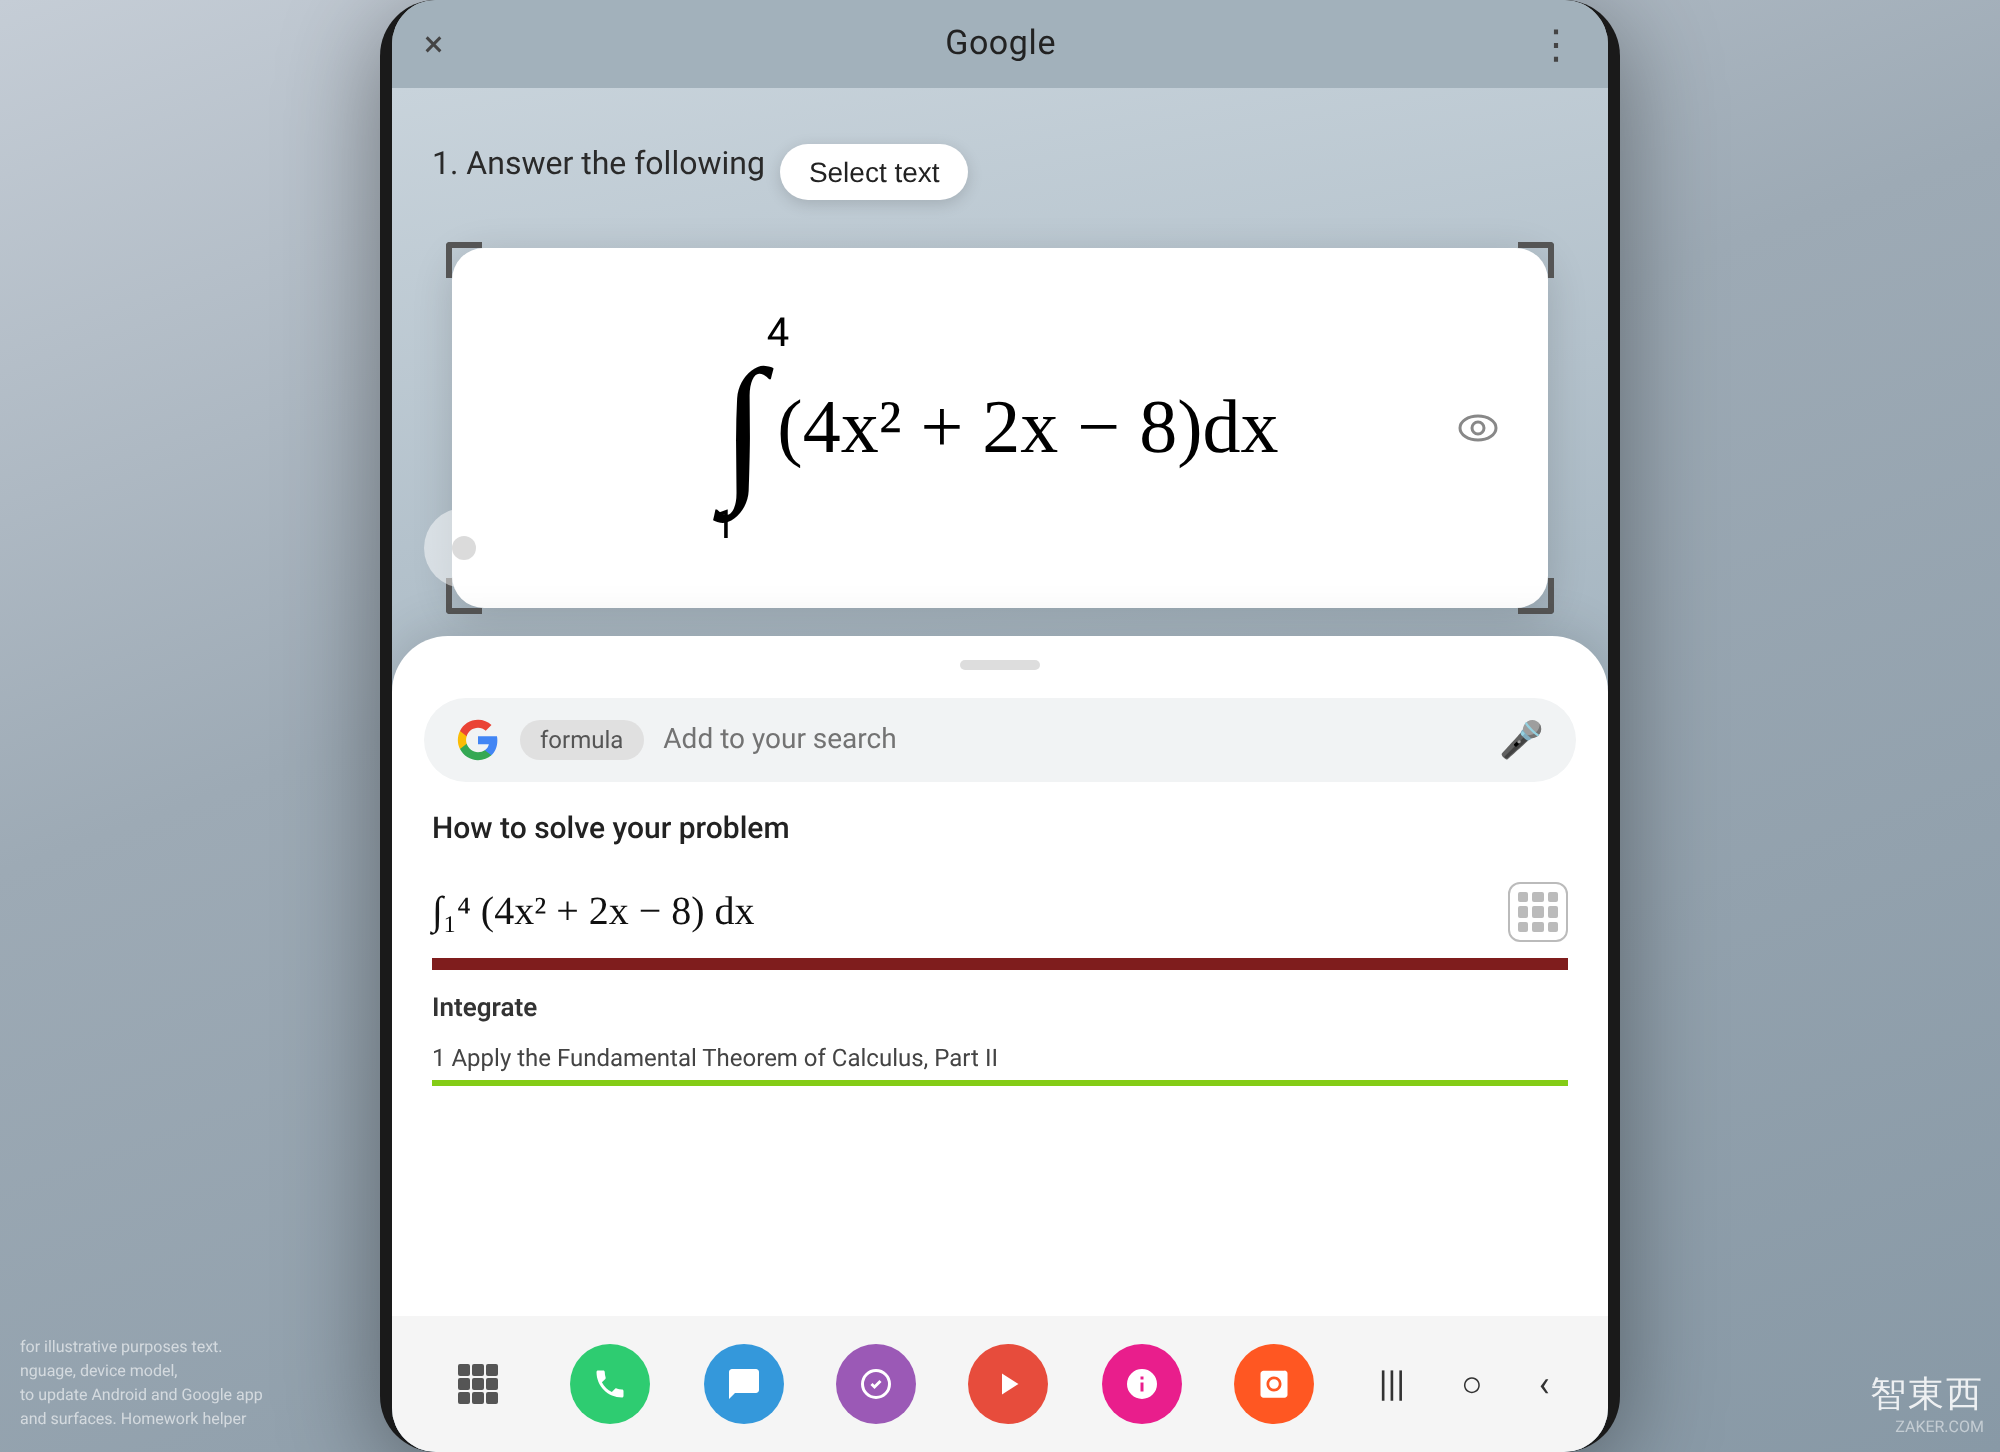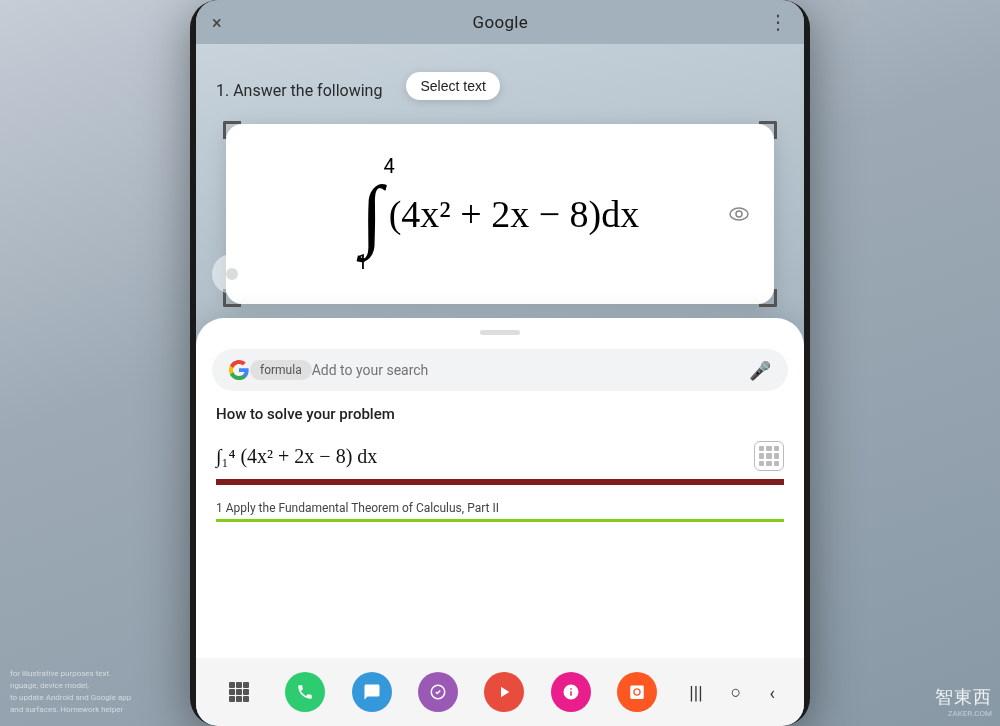--- a/index.html
+++ b/index.html
@@ -90,23 +90,23 @@
       background: linear-gradient(170deg, #c8d3db 0%, #9fb0bc 60%, #8fa0ae 100%);
     }
 
     
     .question-area {
       position: absolute;
       top: 28px;
       left: 20px;
       right: 20px;
       display: flex;
-      align-items: flex-end;
+      align-items: flex-start;
       flex-wrap: wrap;
-      gap: 24px;
+      gap: 8px;
     }
 
     .question-text {
       font-size: 16px;
       color: #2a2a2a;
       font-weight: 400;
     }
 
     .select-text-btn {
       background: white;
@@ -231,20 +231,21 @@
     }
 
     
     .search-bar {
       margin: 14px 16px 0;
       background: #f1f3f4;
       border-radius: 28px;
       padding: 10px 16px;
       display: flex;
       align-items: center;
+      gap: 10px;
     }
 
     .search-pill {
       background: #e0e0e0;
       border-radius: 12px;
       padding: 3px 10px;
       font-size: 12px;
       color: #555;
       flex-shrink: 0;
     }
@@ -474,20 +475,21 @@
               <div class="grid-cell"></div>
               <div class="grid-cell"></div>
               <div class="grid-cell"></div>
               <div class="grid-cell"></div>
               <div class="grid-cell"></div>
               <div class="grid-cell"></div>
               <div class="grid-cell"></div>
             </div>
           </div>
 
+          <div class="integrate-label">Integrate</div>
           <div class="step-row">1   Apply the Fundamental Theorem of Calculus, Part II</div>
         </div>
       </div>
 
       <div class="nav-bar">
 
         <div class="nav-icon apps">
           <svg width="22" height="22" viewBox="0 0 22 22" fill="#555">
             <rect x="1" y="1" width="6" height="6" rx="1"></rect>
             <rect x="8" y="1" width="6" height="6" rx="1"></rect>

